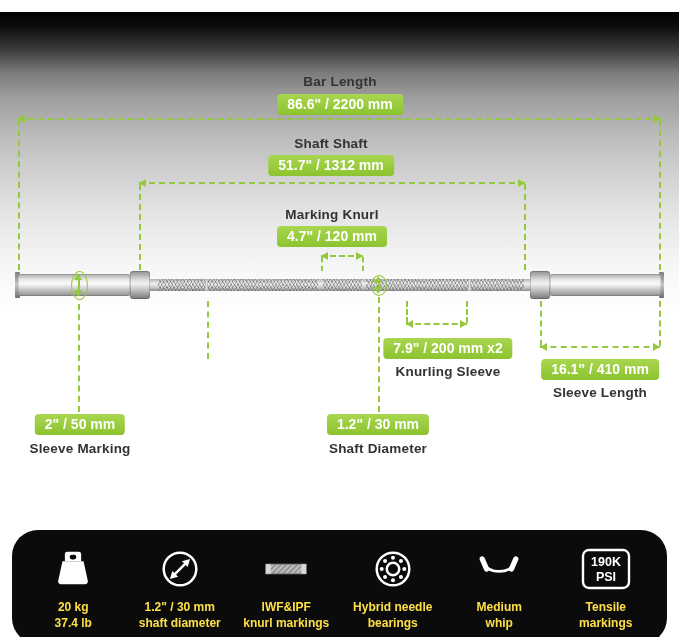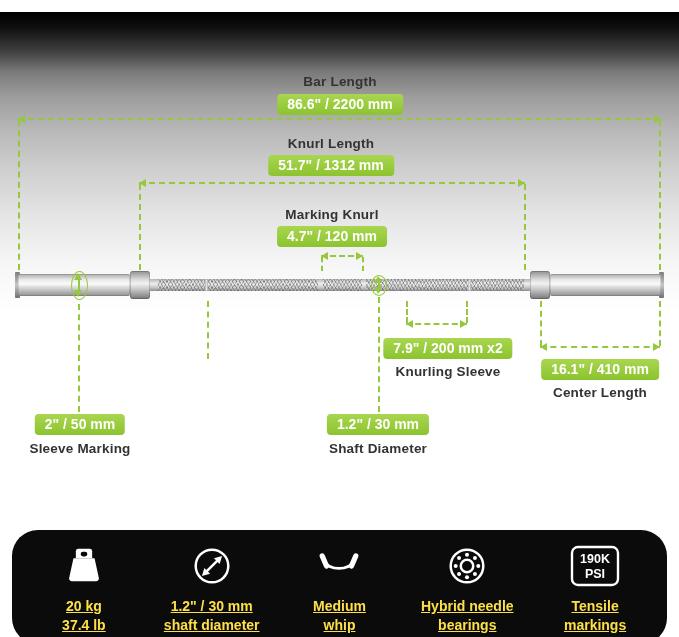--- a/index.html
+++ b/index.html
@@ -65,38 +65,38 @@
   .panel{
     position:absolute;left:12px;top:518px;width:655px;height:114px;
     background:#0b0b0b;border-radius:26px;
     display:flex;align-items:center;justify-content:space-evenly;padding:0 8px;box-sizing:border-box;
   }
   .feat{
     flex:1;display:flex;flex-direction:column;align-items:center;justify-content:center;
     color:#fde047;text-align:center;min-width:0;
   }
   .feat .icx{height:52px;display:flex;align-items:center;justify-content:center;margin-bottom:5px;}
-  .feat .t{font-size:14px;font-weight:700;line-height:1.3;white-space:nowrap;text-decoration:underline;}
+  .feat .t{font-size:12px;font-weight:700;line-height:1.3;white-space:nowrap;}
   svg text{font-family:"Liberation Sans",sans-serif;}
 </style>
 </head>
 <body>
 
 <div class="stage">
   <div class="bg"></div>
 
   <div class="lbl" style="left:340px;top:62px">Bar Length</div>
   <div class="badge" style="left:340px;top:82px">86.6" / 2200 mm</div>
   <i class="hd" style="left:18px;top:106px;width:643px"></i>
   <i class="arw l" style="left:18px;top:103px"></i>
   <i class="arw r" style="left:654px;top:103px"></i>
   <i class="vd" style="left:18px;top:108px;height:150px"></i>
   <i class="vd" style="left:659px;top:108px;height:150px"></i>
 
-  <div class="lbl" style="left:331px;top:124px">Knurl Length</div>
+  <div class="lbl" style="left:331px;top:124px">Shaft Shaft</div>
   <div class="badge" style="left:331px;top:143px">51.7" / 1312 mm</div>
   <i class="hd" style="left:139px;top:170px;width:386px"></i>
   <i class="arw l" style="left:139px;top:167px"></i>
   <i class="arw r" style="left:518px;top:167px"></i>
   <i class="vd" style="left:139px;top:172px;height:86px"></i>
   <i class="vd" style="left:524px;top:172px;height:86px"></i>
 
   <div class="lbl" style="left:332px;top:195px">Marking Knurl</div>
   <div class="badge" style="left:332px;top:214px">4.7" / 120 mm</div>
   <i class="hd" style="left:321px;top:243px;width:42px"></i>
@@ -127,21 +127,21 @@
   <i class="arw r" style="left:460px;top:308px"></i>
   <div class="badge" style="left:448px;top:326px">7.9" / 200 mm  x2</div>
   <div class="lbl" style="left:448px;top:352px">Knurling Sleeve</div>
 
   <i class="vd" style="left:540px;top:289px;height:45px"></i>
   <i class="vd" style="left:659px;top:289px;height:45px"></i>
   <i class="hd" style="left:540px;top:334px;width:120px"></i>
   <i class="arw l" style="left:540px;top:331px"></i>
   <i class="arw r" style="left:653px;top:331px"></i>
   <div class="badge" style="left:600px;top:347px">16.1" / 410 mm</div>
-  <div class="lbl" style="left:600px;top:373px">Center Length</div>
+  <div class="lbl" style="left:600px;top:373px">Sleeve Length</div>
 
   <i class="vd" style="left:207px;top:289px;height:58px"></i>
 
   <i class="elps" style="left:71px;top:259px;width:15px;height:27px"></i>
   <i class="vs" style="left:78px;top:263px;height:20px"></i>
   <i class="arw u" style="left:74px;top:261px"></i>
   <i class="arw d" style="left:74px;top:278px"></i>
   <i class="vd" style="left:78px;top:292px;height:108px"></i>
   <div class="badge" style="left:80px;top:402px">2" / 50 mm</div>
   <div class="lbl" style="left:80px;top:429px">Sleeve Marking</div>
@@ -174,31 +174,36 @@
           <circle cx="24" cy="24" r="17" fill="none" stroke="#fff" stroke-width="2.6"></circle>
           <line x1="16" y1="32" x2="32" y2="16" stroke="#fff" stroke-width="2.6"></line>
           <polygon points="34.5,13.5 26,16 32,22" fill="#fff"></polygon>
           <polygon points="13.5,34.5 22,32 16,26" fill="#fff"></polygon>
         </svg>
       </div>
       <div class="t">1.2" / 30 mm</div>
       <div class="t">shaft diameter</div>
     </div>
 
-
-    <div class="feat">
-      <div class="icx">
-        <svg width="48" height="46" viewBox="0 0 48 48">
-          <path d="M8 19 C 15 29, 33 29, 40 19" fill="none" stroke="#fff" stroke-width="3" stroke-linecap="round"></path>
-          <path d="M6.5 13.5l4.5 10.5" stroke="#fff" stroke-width="5.5" stroke-linecap="round"></path>
-          <path d="M41.5 13.5L37 24" stroke="#fff" stroke-width="5.5" stroke-linecap="round"></path>
-        </svg>
-      </div>
-      <div class="t">Medium</div>
-      <div class="t">whip</div>
+    <div class="feat">
+      <div class="icx">
+        <svg width="52" height="46" viewBox="0 0 52 48">
+          <defs>
+            <pattern id="kn" width="4" height="4" patternUnits="userSpaceOnUse" patternTransform="rotate(45)">
+              <rect width="4" height="4" fill="#b9b9b9"></rect>
+              <line x1="0" y1="0" x2="0" y2="4" stroke="#6e6e6e" stroke-width="1.6"></line>
+            </pattern>
+          </defs>
+          <rect x="5" y="19" width="42" height="10" fill="url(#kn)" stroke="#8b8b8b" stroke-width="1"></rect>
+          <rect x="5" y="19" width="5" height="10" fill="#d9d9d9"></rect>
+          <rect x="42" y="19" width="5" height="10" fill="#d9d9d9"></rect>
+        </svg>
+      </div>
+      <div class="t">IWF&amp;IPF</div>
+      <div class="t">knurl markings</div>
     </div>
 
     <div class="feat">
       <div class="icx">
         <svg width="46" height="46" viewBox="0 0 48 48">
           <circle cx="24" cy="24" r="17" fill="none" stroke="#fff" stroke-width="2.6"></circle>
           <circle cx="24" cy="24" r="6.5" fill="none" stroke="#fff" stroke-width="2.6"></circle>
           <circle cx="35.8" cy="24" r="2.1" fill="#fff"></circle>
             <circle cx="32.3" cy="32.3" r="2.1" fill="#fff"></circle>
           <circle cx="24" cy="35.8" r="2.1" fill="#fff"></circle>
@@ -208,20 +213,32 @@
           <circle cx="24" cy="12.2" r="2.1" fill="#fff"></circle>
             <circle cx="32.3" cy="15.7" r="2.1" fill="#fff"></circle>
         </svg>
       </div>
       <div class="t">Hybrid needle</div>
       <div class="t">bearings</div>
     </div>
 
     <div class="feat">
       <div class="icx">
+        <svg width="48" height="46" viewBox="0 0 48 48">
+          <path d="M8 19 C 15 29, 33 29, 40 19" fill="none" stroke="#fff" stroke-width="3" stroke-linecap="round"></path>
+          <path d="M6.5 13.5l4.5 10.5" stroke="#fff" stroke-width="5.5" stroke-linecap="round"></path>
+          <path d="M41.5 13.5L37 24" stroke="#fff" stroke-width="5.5" stroke-linecap="round"></path>
+        </svg>
+      </div>
+      <div class="t">Medium</div>
+      <div class="t">whip</div>
+    </div>
+
+    <div class="feat">
+      <div class="icx">
         <svg width="52" height="46" viewBox="0 0 52 44">
           <rect x="3" y="3" width="46" height="38" rx="6" fill="none" stroke="#fff" stroke-width="2.4"></rect>
           <text x="26" y="19" text-anchor="middle" font-size="12.5" font-weight="bold" fill="#fff">190K</text>
           <text x="26" y="34" text-anchor="middle" font-size="12.5" font-weight="bold" fill="#fff">PSI</text>
         </svg>
       </div>
       <div class="t">Tensile</div>
       <div class="t">markings</div>
     </div>
 

